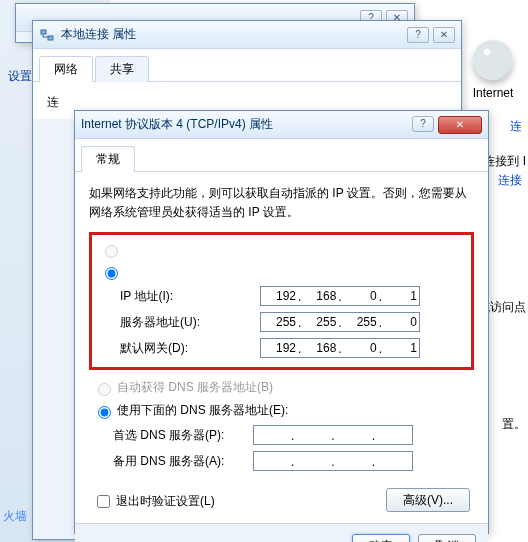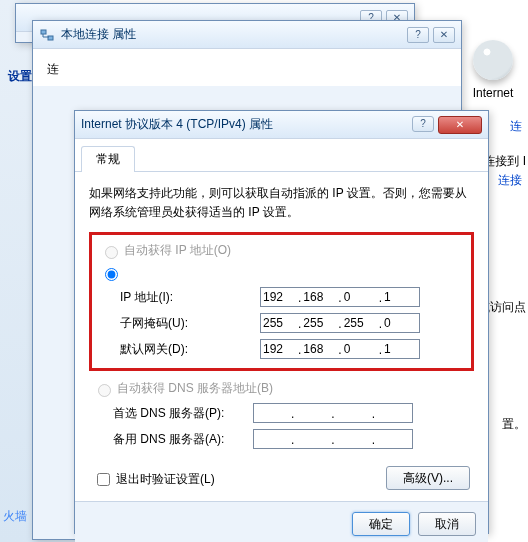--- a/index.html
+++ b/index.html
@@ -16,21 +16,20 @@
   .bg-panel {
     position: absolute;
     left: 0; top: 0;
     width: 110px; height: 542px;
     background: linear-gradient(#e8f0f8,#d8e6f3);
   }
   .bg-label {
     position: absolute;
     left: 8px; top: 68px;
     color: #003399;
-    font-weight: bold;
   }
   .firewall-label {
     position: absolute;
     left: 3px; top: 508px;
     color: #3b82f6;
   }
   .right-col {
     position: absolute;
     right: 0;
     top: 40px;
@@ -120,21 +119,21 @@
   .field-row .lbl { width:140px; }
   .ipbox {
     width:160px;
     display:flex;
     border:1px solid #7a8aa0;
     background:#fff;
     height:20px;
   }
   .ipoct {
     flex:1;
-    text-align:left;
+    text-align:right;
     border:none;
     font-size:12px;
     width:100%;
     outline:none;
   }
   .ipdot { display:flex; align-items:flex-end; padding-bottom:1px; }
 
   .redbox {
     border:3px solid #d21a1a;
     padding:4px 4px 6px 4px;
@@ -199,20 +198,24 @@
           <path d="M4 7 v3 h6" stroke="#3a6fa0" fill="none"></path>
         </svg>
     </span>
     <span class="title">本地连接 属性</span>
     <div class="winbtns">
       <div class="winbtn">?</div>
       <div class="winbtn">✕</div>
     </div>
   </div>
   <div class="win-inner">
+    <div class="tabstrip">
+      <div class="tab active">网络</div>
+      <div class="tab">共享</div>
+    </div>
     <div class="content">
       <div>连</div>
     </div>
   </div>
 </div>
 
 <div class="win win3">
   <div class="titlebar">
     <span class="title">Internet 协议版本 4 (TCP/IPv4) 属性</span>
     <div class="winbtns">
@@ -223,39 +226,38 @@
   <div class="win-inner">
     <div class="tabstrip">
       <div class="tab active">常规</div>
     </div>
     <div class="content">
       <div class="helptext">如果网络支持此功能，则可以获取自动指派的 IP 设置。否则，您需要从网络系统管理员处获得适当的 IP 设置。</div>
 
       <div class="redbox">
         <div class="radio-row disabled">
           <input type="radio" name="ipmode" disabled="" style="">
-          <span>自动获得 IP 地址(O)</span>
         </div>
         <div class="radio-row">
           <input type="radio" name="ipmode" checked="" style="">
         </div>
         <div class="field-row">
           <span class="lbl">IP 地址(I):</span>
           <div class="ipbox">
             <input class="ipoct" value="192" style="">
               <span class="ipdot">.</span>
             <input class="ipoct" value="168" style="">
               <span class="ipdot">.</span>
             <input class="ipoct" value="0" style="">
               <span class="ipdot">.</span>
             <input class="ipoct" value="1" style="">
           </div>
         </div>
         <div class="field-row">
-          <span class="lbl">子网掩码(U):</span>
+          <span class="lbl">服务器地址(U):</span>
           <div class="ipbox">
             <input class="ipoct" value="255" style="">
               <span class="ipdot">.</span>
             <input class="ipoct" value="255" style="">
               <span class="ipdot">.</span>
             <input class="ipoct" value="255" style="">
               <span class="ipdot">.</span>
             <input class="ipoct" value="0" style="">
           </div>
         </div>
@@ -270,20 +272,24 @@
               <span class="ipdot">.</span>
             <input class="ipoct" value="1" style="">
           </div>
         </div>
       </div>
 
       <div class="radio-row disabled">
         <input type="radio" name="dnsmode" disabled="" style="">
         <span>自动获得 DNS 服务器地址(B)</span>
       </div>
+      <div class="radio-row">
+        <input type="radio" name="dnsmode" checked="" style="">
+        <span>使用下面的 DNS 服务器地址(E):</span>
+      </div>
       <div class="field-row">
         <span class="lbl">首选 DNS 服务器(P):</span>
         <div class="ipbox">
           <input class="ipoct" value="" style="">
             <span class="ipdot">.</span>
           <input class="ipoct" value="" style="">
             <span class="ipdot">.</span>
           <input class="ipoct" value="" style="">
             <span class="ipdot">.</span>
           <input class="ipoct" value="" style="">

